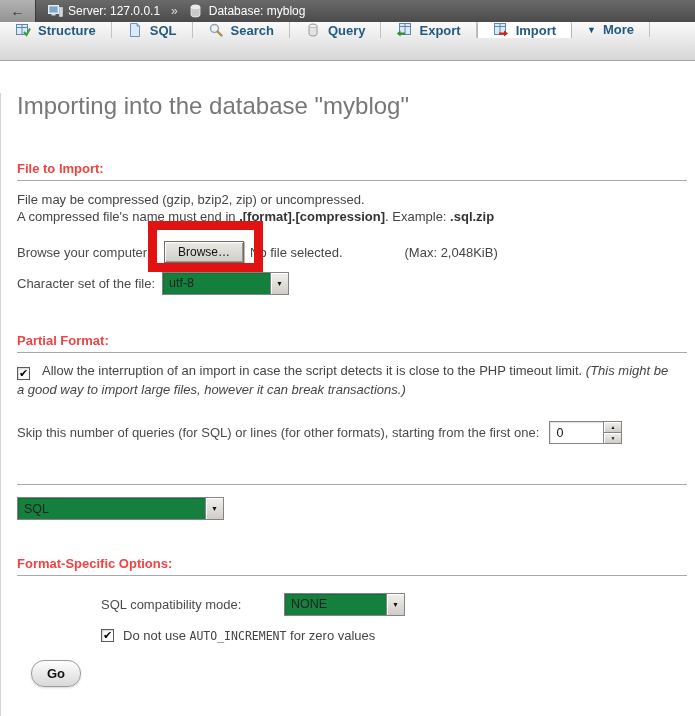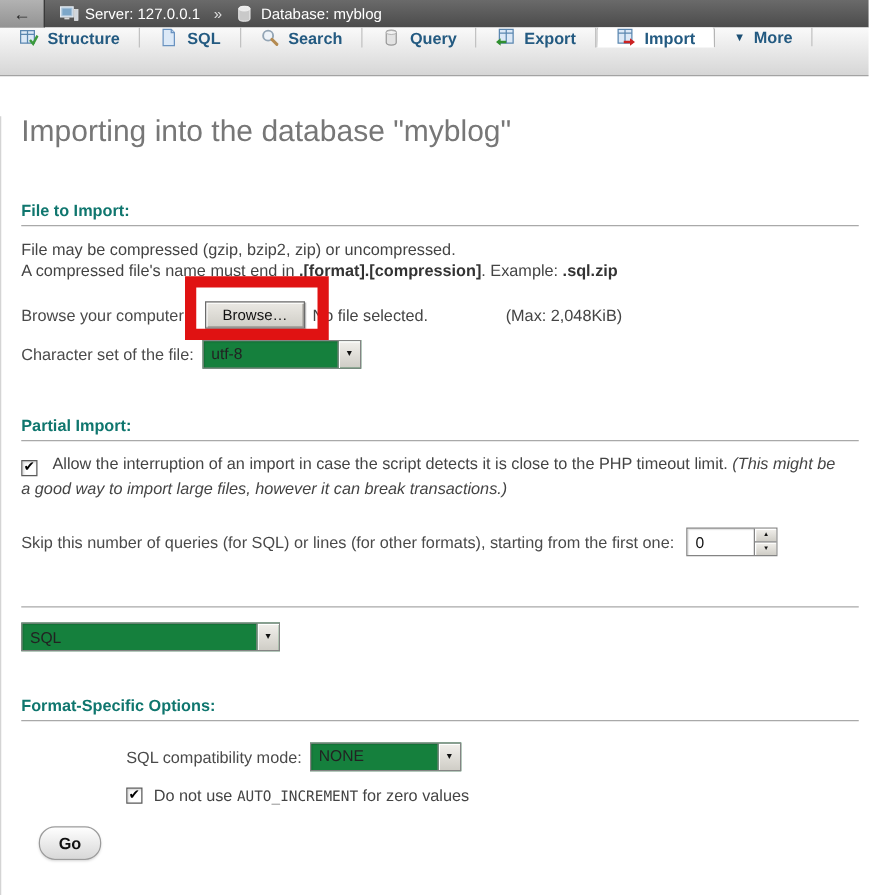--- a/index.html
+++ b/index.html
@@ -43,21 +43,21 @@
   .more-arrow { font-size:9px; color:#1c4f74; }
   
   .content {
     border-left:1px solid #d4d4d4; min-height:655px;
     padding:0 8px 0 16px; position:relative;
   }
   h1.page-title {
     margin-top:32px; font-size:24px; line-height:26px;
     font-weight:normal; color:#777;
   }
-  .sec-hdr { font-size:13px; font-weight:bold; color:#0f766e; }
+  .sec-hdr { font-size:13px; font-weight:bold; color:#ef4444; }
   .rule { border:none; border-top:1px solid #a9a9a9; margin-top:4px; }
   .para { margin-top:10px; line-height:17px; color:#444; }
   .b { font-weight:bold; color:#333; }
   .row { display:flex; align-items:center; }
   .lbl { color:#4a4a4a; }
   
   .win-btn {
     background:linear-gradient(#ebe9e4,#cfcdc6);
     border:1px solid #6b6b6b;
     box-shadow:inset 1px 1px 0 #fff, inset -1px -1px 0 #9a9891, 1px 1px 0 #bbb;
@@ -230,21 +230,21 @@
   <div class="row" style="margin-top:6px; height:24px;">
     <span class="lbl" style="width:145px; flex:0 0 auto;">Character set of the file:</span>
     <div class="win-select" style="width:127px;">
       <span class="val">utf-8</span>
       <span class="arrow-btn">▼</span>
     </div>
   </div>
 
   
   <div style="margin-top:38px;">
-    <div class="sec-hdr">Partial Import:</div>
+    <div class="sec-hdr">Partial Format:</div>
     <hr class="rule">
   </div>
 
   <div style="margin-top:8px; line-height:19px;">
     <span class="cbox" style="vertical-align:-2px; margin-right:12px;">✔</span><span>Allow the interruption of an import in case the script detects it is close to the PHP timeout limit. </span><span class="italic">(This might be</span><br>
     <span class="italic">a good way to import large files, however it can break transactions.)</span>
   </div>
 
   <div class="row" style="margin-top:22px; height:23px;">
     <span class="lbl">Skip this number of queries (for SQL) or lines (for other formats), starting from the first one:</span>
@@ -266,21 +266,21 @@
     <span class="val">SQL</span>
     <span class="arrow-btn">▼</span>
   </div>
 
   
   <div style="margin-top:36px;">
     <div class="sec-hdr">Format-Specific Options:</div>
     <hr class="rule">
   </div>
 
-  <div class="row" style="margin-top:16px; margin-left:84px; height:24px;">
+  <div class="row" style="margin-top:16px; margin-left:84px; height:24px;gap:36px;">
     <span class="lbl" style="width:147px; flex:0 0 auto;">SQL compatibility mode:</span>
     <div class="win-select" style="width:121px;">
       <span class="val">NONE</span>
       <span class="arrow-btn">▼</span>
     </div>
   </div>
 
   <div class="row" style="margin-top:12px; margin-left:84px;">
     <span class="cbox" style="margin-right:9px;">✔</span>
     <span><span>Do not use </span><span class="mono">AUTO_INCREMENT</span><span> for zero values</span></span>

